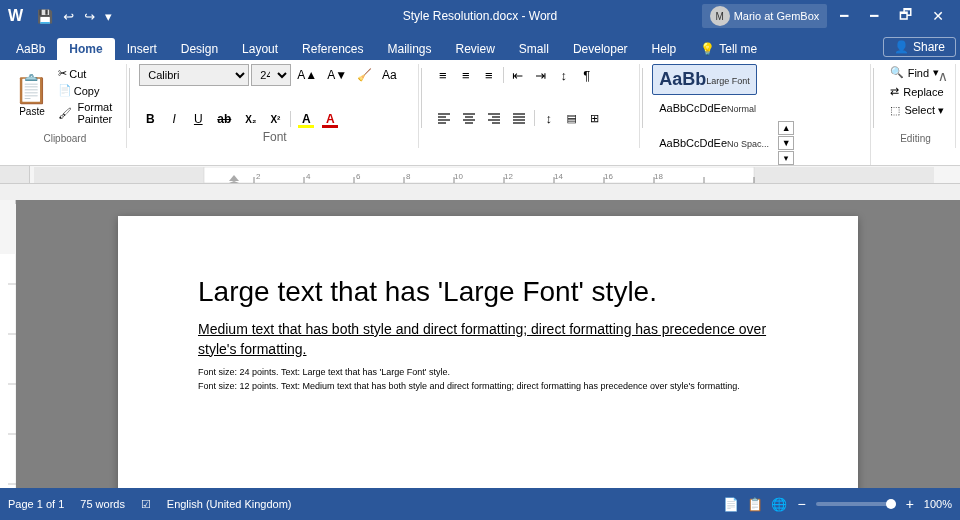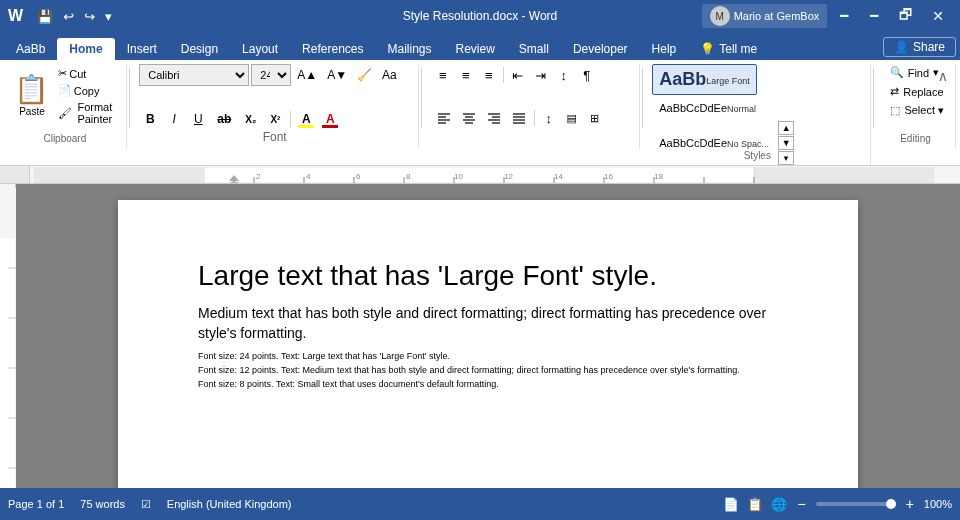--- a/index.html
+++ b/index.html
@@ -59,28 +59,28 @@
     
     .editing-group { display: flex; flex-direction: column; gap: 2px; }
     .edit-btn { display: flex; align-items: center; gap: 4px; padding: 2px 6px; cursor: pointer; border: none; background: none; font-size: 11px; border-radius: 2px; }
 
     
     .ruler { height: 18px; background: #f5f5f5; border-bottom: 1px solid #ccc; display: flex; align-items: center; overflow: hidden; position: relative; }
     .ruler-inner { display: flex; align-items: center; flex: 1; padding: 0 4px; font-size: 9px; color: #888; }
     .ruler-corner { width: 30px; background: #e8e8e8; border-right: 1px solid #ccc; height: 100%; }
 
     
-    .main-area { display: flex; flex: 1; overflow: hidden; background: #c2410c; }
+    .main-area { display: flex; flex: 1; overflow: hidden; background: #c2410c; margin-top: 16px; }
     .left-ruler { width: 16px; background: #f5f5f5; border-right: 1px solid #ccc; display: flex; flex-direction: column; align-items: center; padding-top: 4px; font-size: 8px; color: #888; }
     .document-area { flex: 1; overflow-y: auto; padding: 16px; display: flex; justify-content: center; background: #808080; }
     .page { background: white; width: 740px; min-height: 420px; padding: 60px 80px; box-shadow: 0 2px 8px rgba(0,0,0,0.3); position: relative; }
 
     
     .doc-large { font-size: 28px; font-weight: normal; margin-bottom: 12px; color: #000; }
-    .doc-medium { font-size: 14px; margin-bottom: 8px; color: #000; line-height: 1.4; }
+    .doc-medium { font-size: 14px; margin-bottom: 8px; color: #000; line-height: 1.4; text-decoration: underline; }
     .doc-small { font-size: 9px; margin-bottom: 8px; color: #000; }
     .doc-info { font-size: 9px; color: #000; margin-bottom: 4px; }
 
     
     .status-bar { height: 22px; background: #2b579a; color: white; display: flex; align-items: center; padding: 16px 8px; gap: 16px; font-size: 11px; justify-content: space-between; }
     .status-left { display: flex; gap: 16px; }
     .status-right { display: flex; align-items: center; gap: 8px; }
     .zoom-slider { width: 80px; height: 4px; background: rgba(255,255,255,0.3); border-radius: 2px; position: relative; cursor: pointer; }
     .zoom-thumb { width: 10px; height: 10px; background: white; border-radius: 50%; position: absolute; top: -3px; right: 0; }
     .zoom-minus, .zoom-plus { color: white; background: none; border: none; cursor: pointer; font-size: 14px; padding: 0 2px; }
@@ -279,21 +279,20 @@
       <div class="style-item">
         <span class="style-preview" style="font-size:11px;color:#000;font-weight:normal;">AaBbCcDdEe</span>
         <span class="style-label">No Spac...</span>
       </div>
       <div class="style-scroll">
         <button class="scroll-btn">▲</button>
         <button class="scroll-btn">▼</button>
         <button class="scroll-btn">▾</button>
       </div>
     </div>
-    <div class="ribbon-group-label" style="position:absolute;bottom:2px;left:0;right:0;text-align:center;font-size:10px;color:#666;">Styles</div>
   </div>
 
   <div class="ribbon-sep"></div>
 
   <div class="ribbon-group" style="min-width:80px;">
     <div class="editing-group">
       <button class="edit-btn">
         <span>🔍</span>
         <span>Find</span>
         <span>▾</span>
@@ -366,21 +365,20 @@
       <line x1="8" y1="330" x2="16" y2="330" stroke="#888" stroke-width="0.5"></line>
     </svg>
   </div>
 
   <div class="document-area">
     <div class="page">
       <p class="doc-large">Large text that has 'Large Font' style.</p>
       <p class="doc-medium">Medium text that has both style and direct formatting; direct formatting has precedence over style's formatting.</p>
       <p class="doc-info">Font size: 24 points. Text: Large text that has 'Large Font' style.</p>
       <p class="doc-info">Font size: 12 points. Text: Medium text that has both style and direct formatting; direct formatting has precedence over style's formatting.</p>
-      <p class="doc-info">Font size: 8 points. Text: Small text that uses document's default formatting.</p>
     </div>
   </div>
 </div>
 
 <div class="status-bar">
   <div class="status-left">
     <span>Page 1 of 1</span>
     <span>75 words</span>
     <span>☑</span>
     <span>English (United Kingdom)</span>

